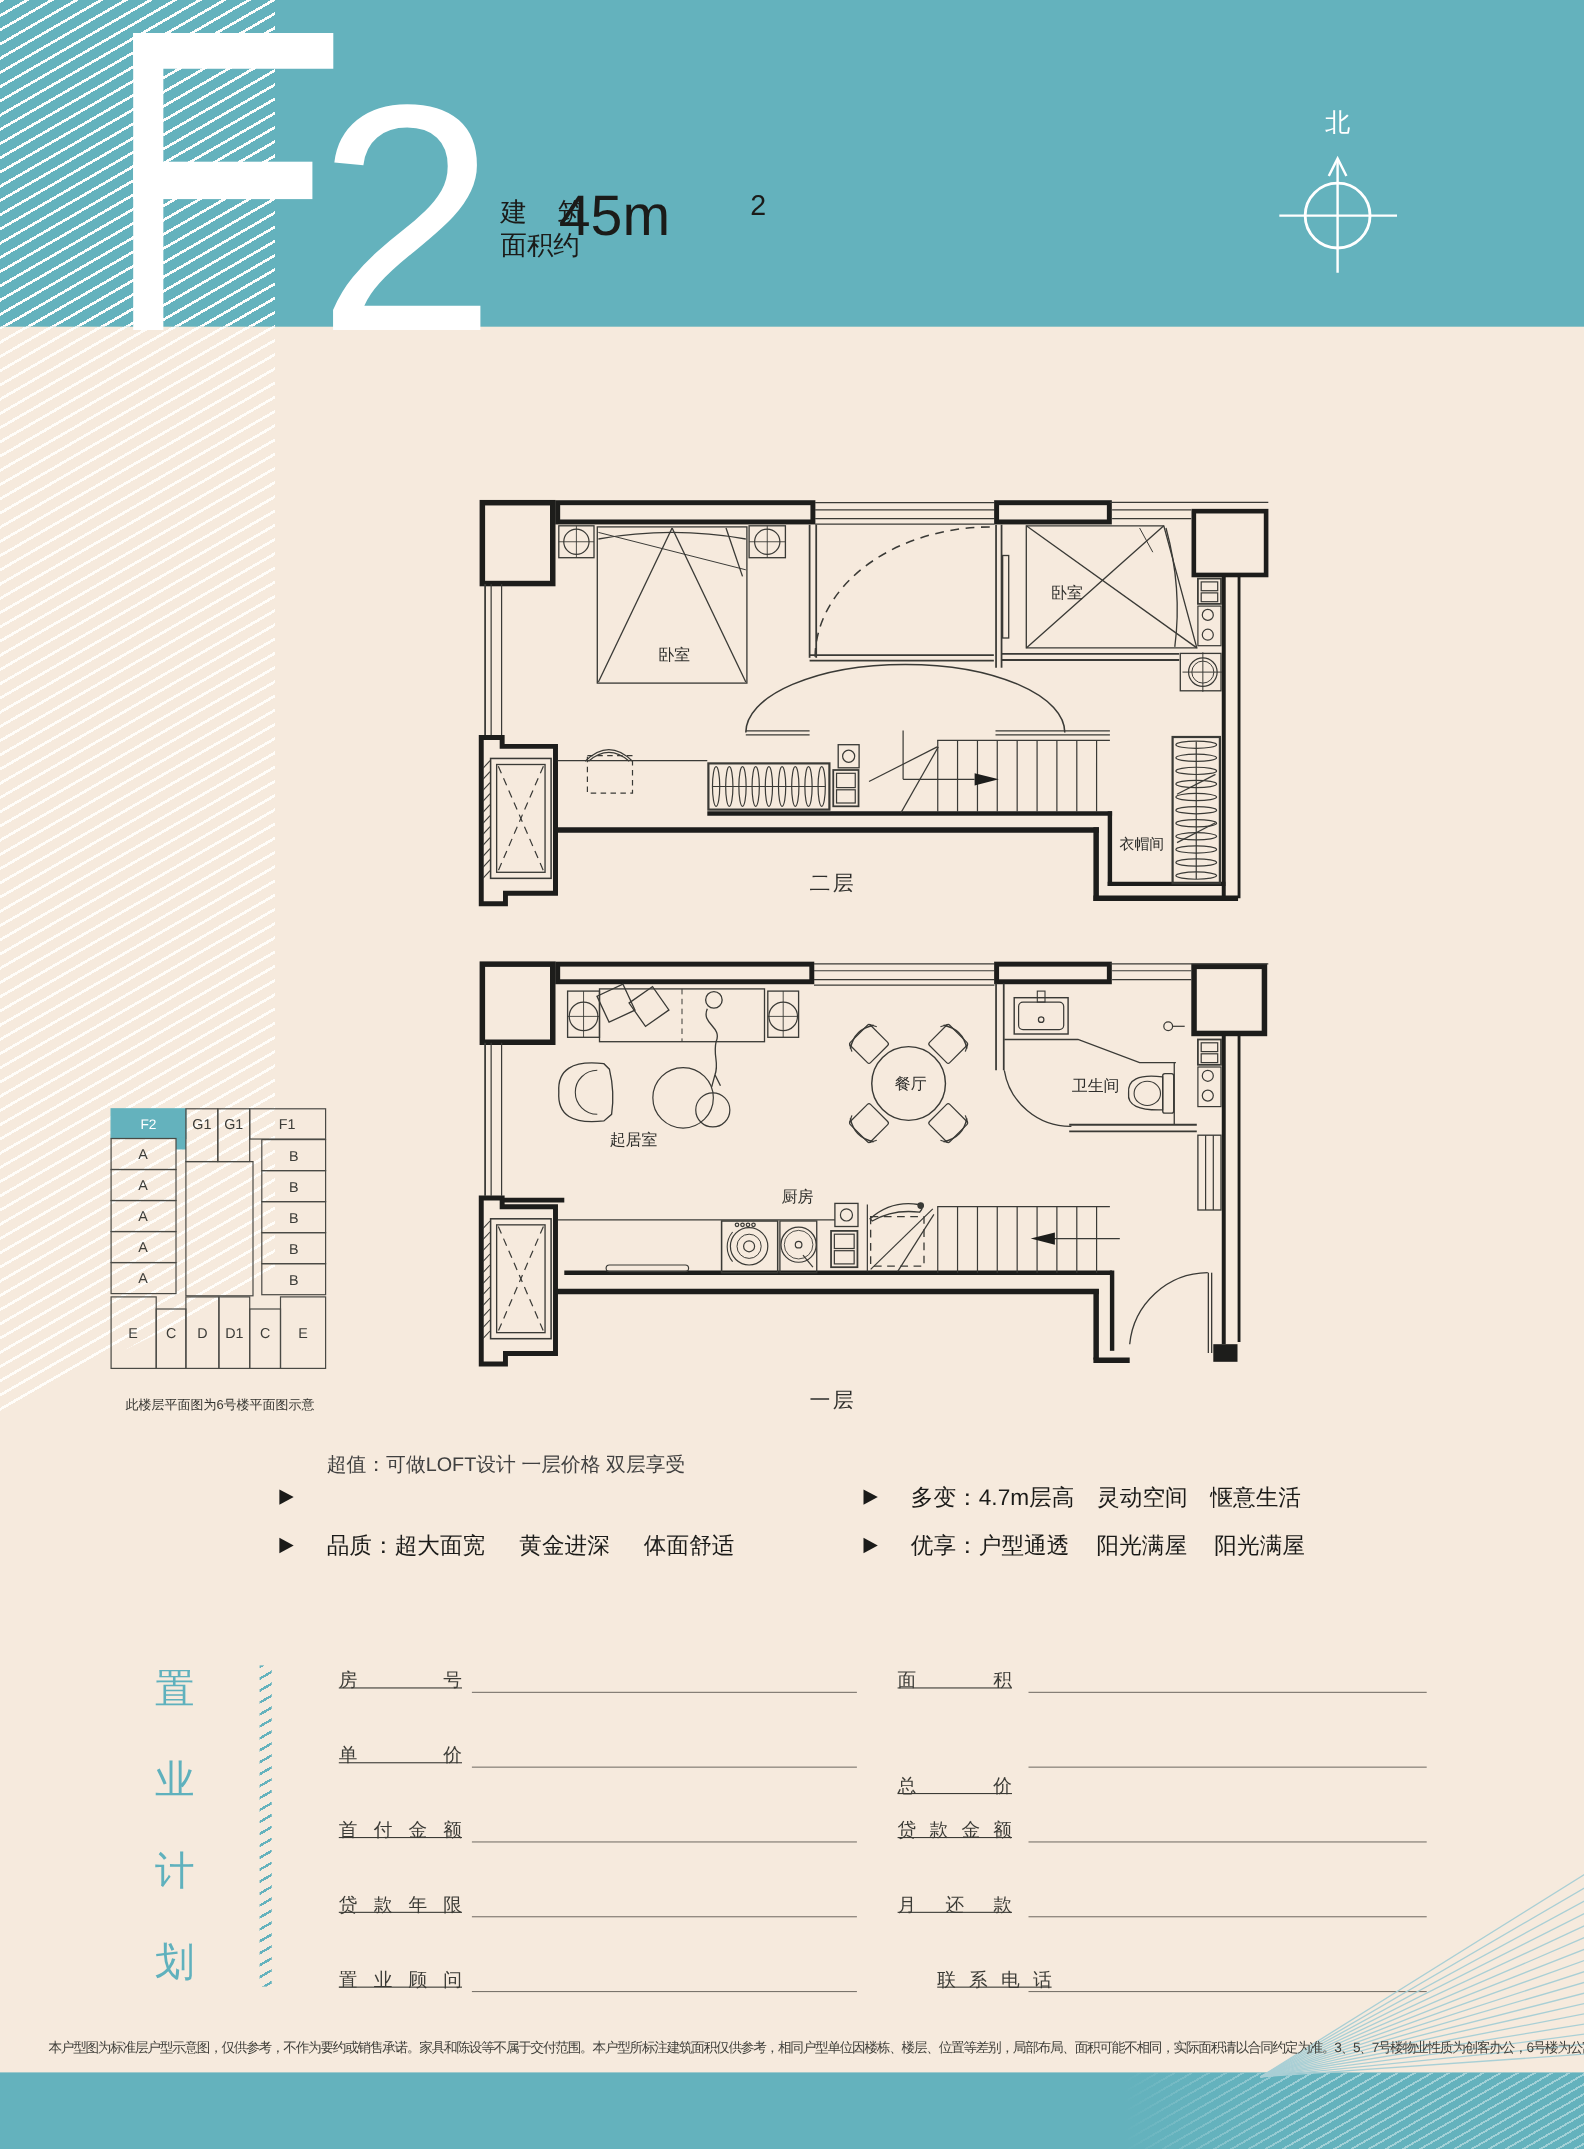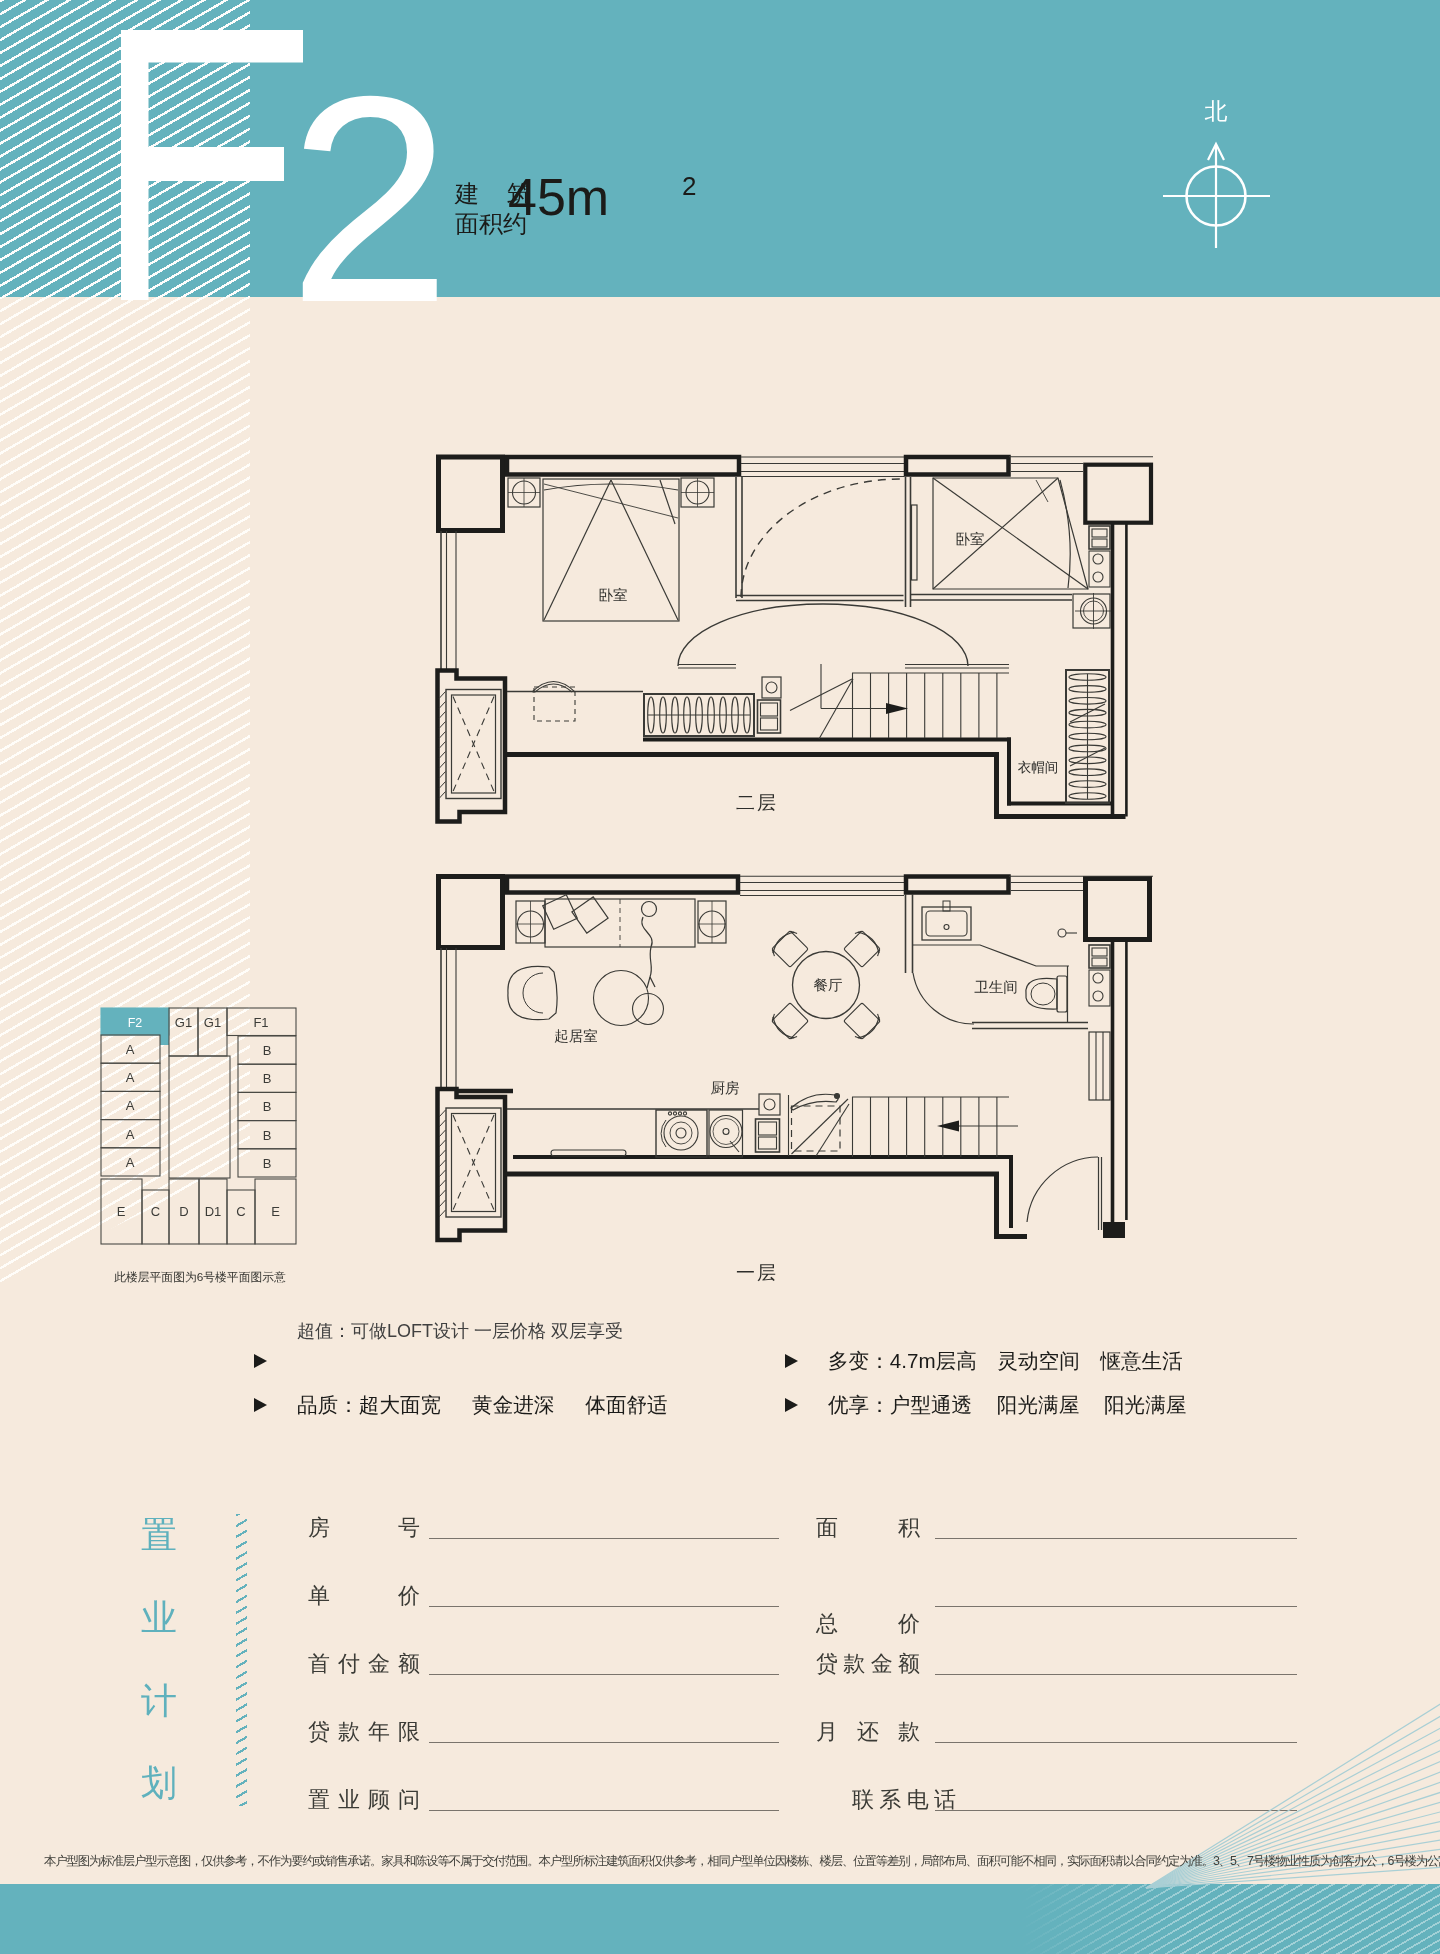--- a/index.html
+++ b/index.html
@@ -1,21 +1,21 @@
 <!DOCTYPE html>
 <html><head><meta charset="utf-8">
 <style>
   html,body{margin:0;padding:0;}
   body{width:1440px;height:1954px;position:relative;overflow:hidden;
        background:#f6eadd;font-family:"Liberation Sans",sans-serif;}
   .abs{position:absolute;}
   svg{display:block;}
   svg *{vector-effect:none;}
-  .lbl{position:absolute;font-size:22px;color:#3b3b36;width:112px;
-       text-align:justify;text-align-last:justify;height:24px;line-height:24px;}
+  .lbl{position:absolute;font-size:17px;color:#3b3b36;width:112px;
+       text-align:justify;text-align-last:justify;height:24px;line-height:24px;text-decoration:underline;}
   .fline{position:absolute;border-top:1.6px solid #7a746c;height:0;}
 </style></head>
 <body>
 
 <div class="abs" style="left:0;top:0;width:1440px;height:297px;background:#64b2bd;"></div>
 
 <div class="abs hatch" style="left:0;top:0;width:250px;height:297px;background:repeating-linear-gradient(150deg,#fdfdfc 0 2.4px,rgba(0,0,0,0) 2.4px 11.2px);"></div>
 
 <div class="abs hatch" style="left:0;top:297px;width:250px;height:986px;background:repeating-linear-gradient(150deg,#fffdf9 0 2.4px,rgba(0,0,0,0) 2.4px 11.2px);clip-path:polygon(0 0,250px 0,250px 863px,0 986px);"></div>
 

